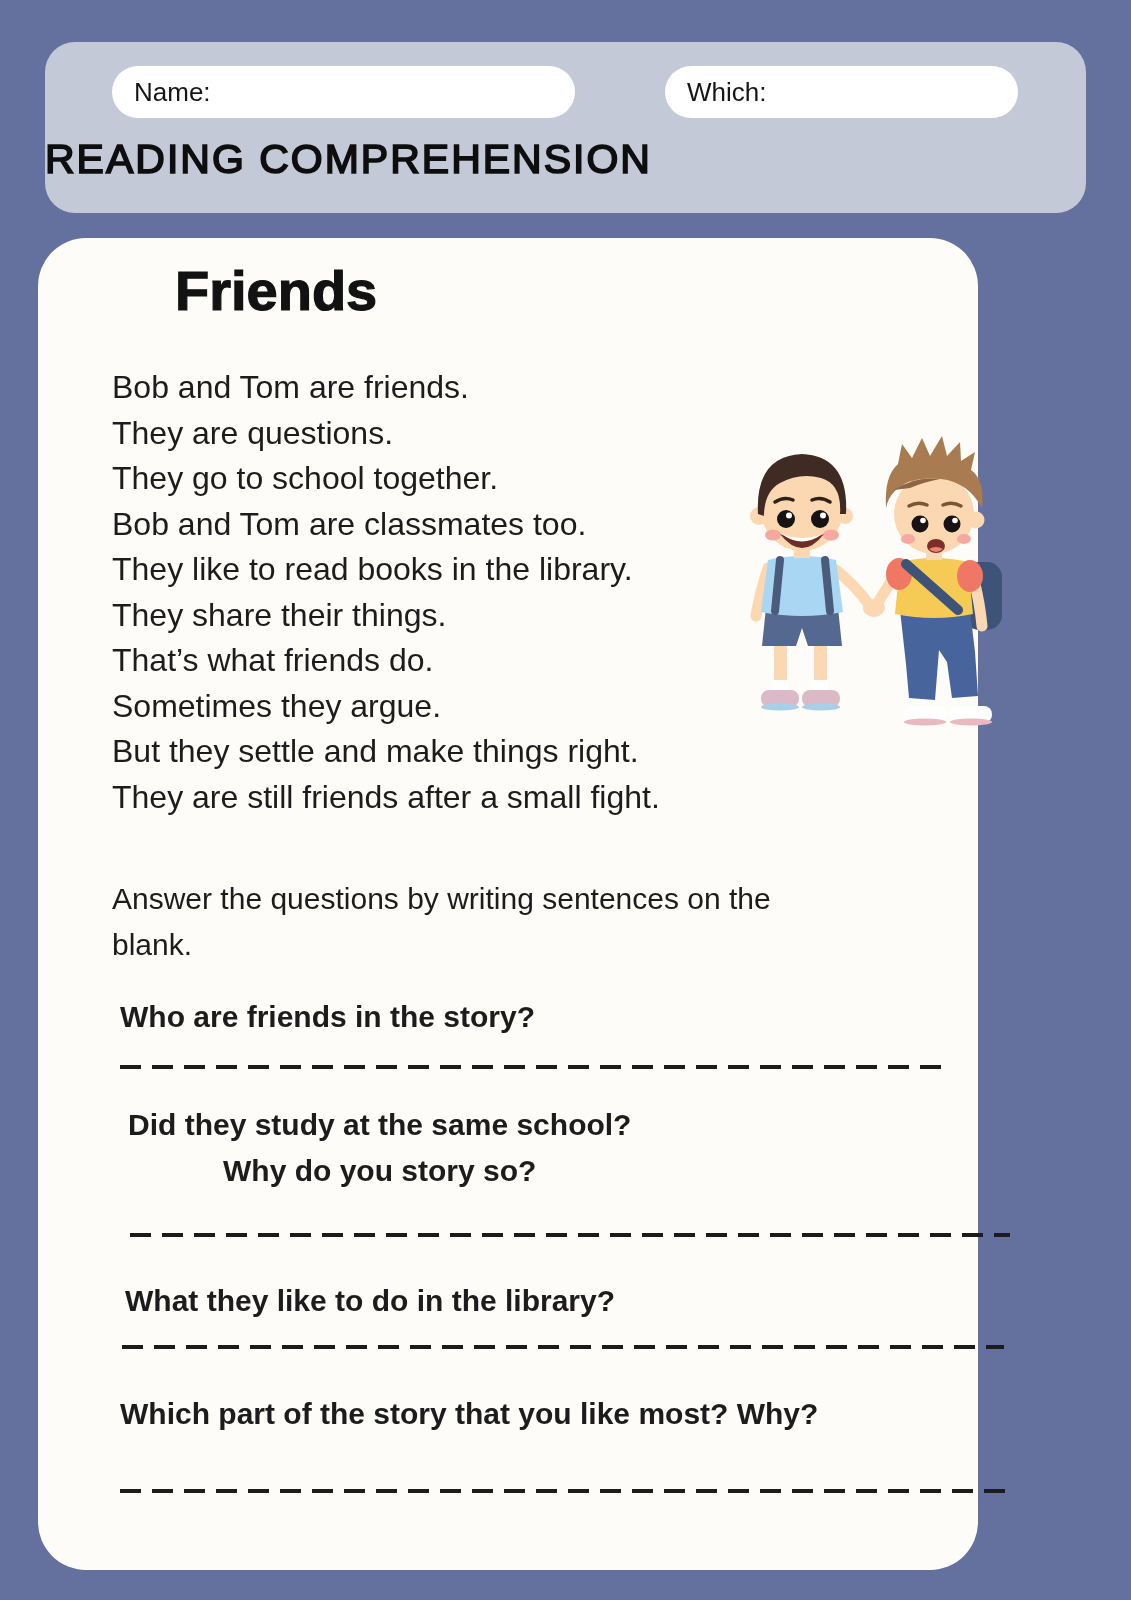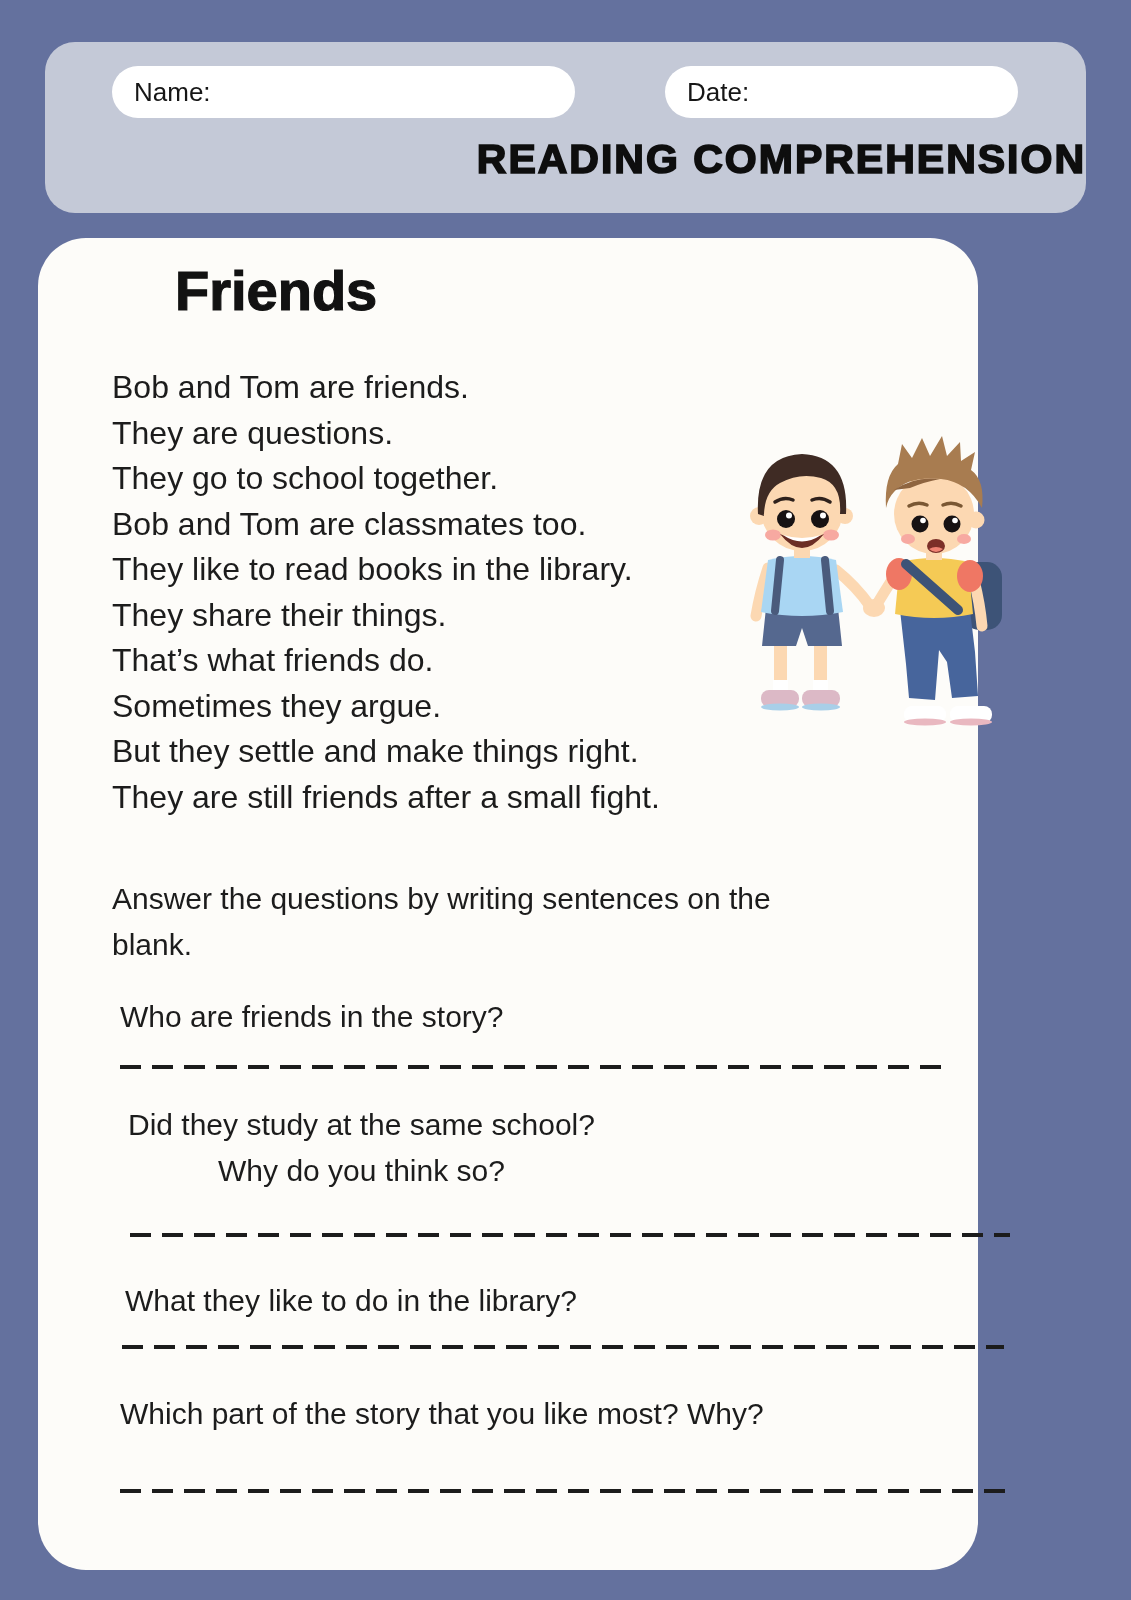--- a/index.html
+++ b/index.html
@@ -16,22 +16,22 @@
   }
   .pill {
     position:absolute; top:24px; height:52px; background:#ffffff;
     border-radius:26px; display:flex; align-items:center;
     padding-left:22px; box-sizing:border-box;
   }
   .pill-name { left:67px; width:463px; }
   .pill-date { left:620px; width:353px; }
   .pill-label { font-size:26px; color:#161616; }
   .sheet-title {
-    position:absolute; left:0; right:0; top:94px; text-align:right;
-    font-size:41px; font-weight:bold; letter-spacing:2px; color:#0e0e0e;
+    position:absolute; left:0; right:0; top:94px; text-align:left;
+    font-size:41px; font-weight:normal; letter-spacing:2px; color:#0e0e0e;
     -webkit-text-stroke:1.7px #0e0e0e;
   }
   
   .main-card {
     position:absolute; left:38px; top:238px; width:940px; height:1332px;
     background:#fdfcf9; border-radius:48px;
   }
   .story-title {
     position:absolute; left:137px; top:20px; margin:0;
     font-size:56px; font-weight:bold; color:#121212;
@@ -39,21 +39,21 @@
   }
   .story {
     position:absolute; left:74px; top:127px;
     font-size:32px; line-height:45.5px; color:#1c1c1c;
   }
   .illustration { position:absolute; left:690px; top:186px; width:282px; height:318px; }
   .instruction {
     position:absolute; left:74px; top:638px;
     font-size:30px; line-height:46px;
   }
-  .question { position:absolute; font-size:30px; line-height:46px; }
+  .question { position:absolute; font-size:30px; line-height:46px;font-weight:bold; }
   .q1 { left:82px; top:756px; }
   .q2 { left:90px; top:864px;text-align:center; }
   .q3 { left:87px; top:1040px; }
   .q4 { left:82px; top:1153px; }
   .answer-line {
     position:absolute; height:4px;
     background:repeating-linear-gradient(to right,#1c1c1c 0 21px, transparent 21px 32px);
   }
   .l1 { left:82px; top:827px; width:824px; }
   .l2 { left:92px; top:995px; width:880px; }
@@ -61,21 +61,21 @@
   .l4 { left:82px; top:1251px; width:888px; }
 </style>
 </head>
 <body>
 
 <div class="header-card">
   <div class="pill pill-name">
     <span class="pill-label">Name:</span>
   </div>
   <div class="pill pill-date">
-    <span class="pill-label">Date:</span>
+    <span class="pill-label">Which:</span>
   </div>
   <div class="sheet-title">READING COMPREHENSION</div>
 </div>
 
 <div class="main-card">
   <h1 class="story-title">Friends</h1>
 
   <div class="story">
     <div>Bob and Tom are friends.</div>
     <div>They are questions.</div>
@@ -188,21 +188,21 @@
     <div>blank.</div>
   </div>
 
   <div class="question q1">
     <div>Who are friends in the story?</div>
   </div>
   <div class="answer-line l1"></div>
 
   <div class="question q2">
     <div>Did they study at the same school?</div>
-    <div>Why do you think so?</div>
+    <div>Why do you story so?</div>
   </div>
   <div class="answer-line l2"></div>
 
   <div class="question q3">
     <div>What they like to do in the library?</div>
   </div>
   <div class="answer-line l3"></div>
 
   <div class="question q4">
     <div>Which part of the story that you like most? Why?</div>

